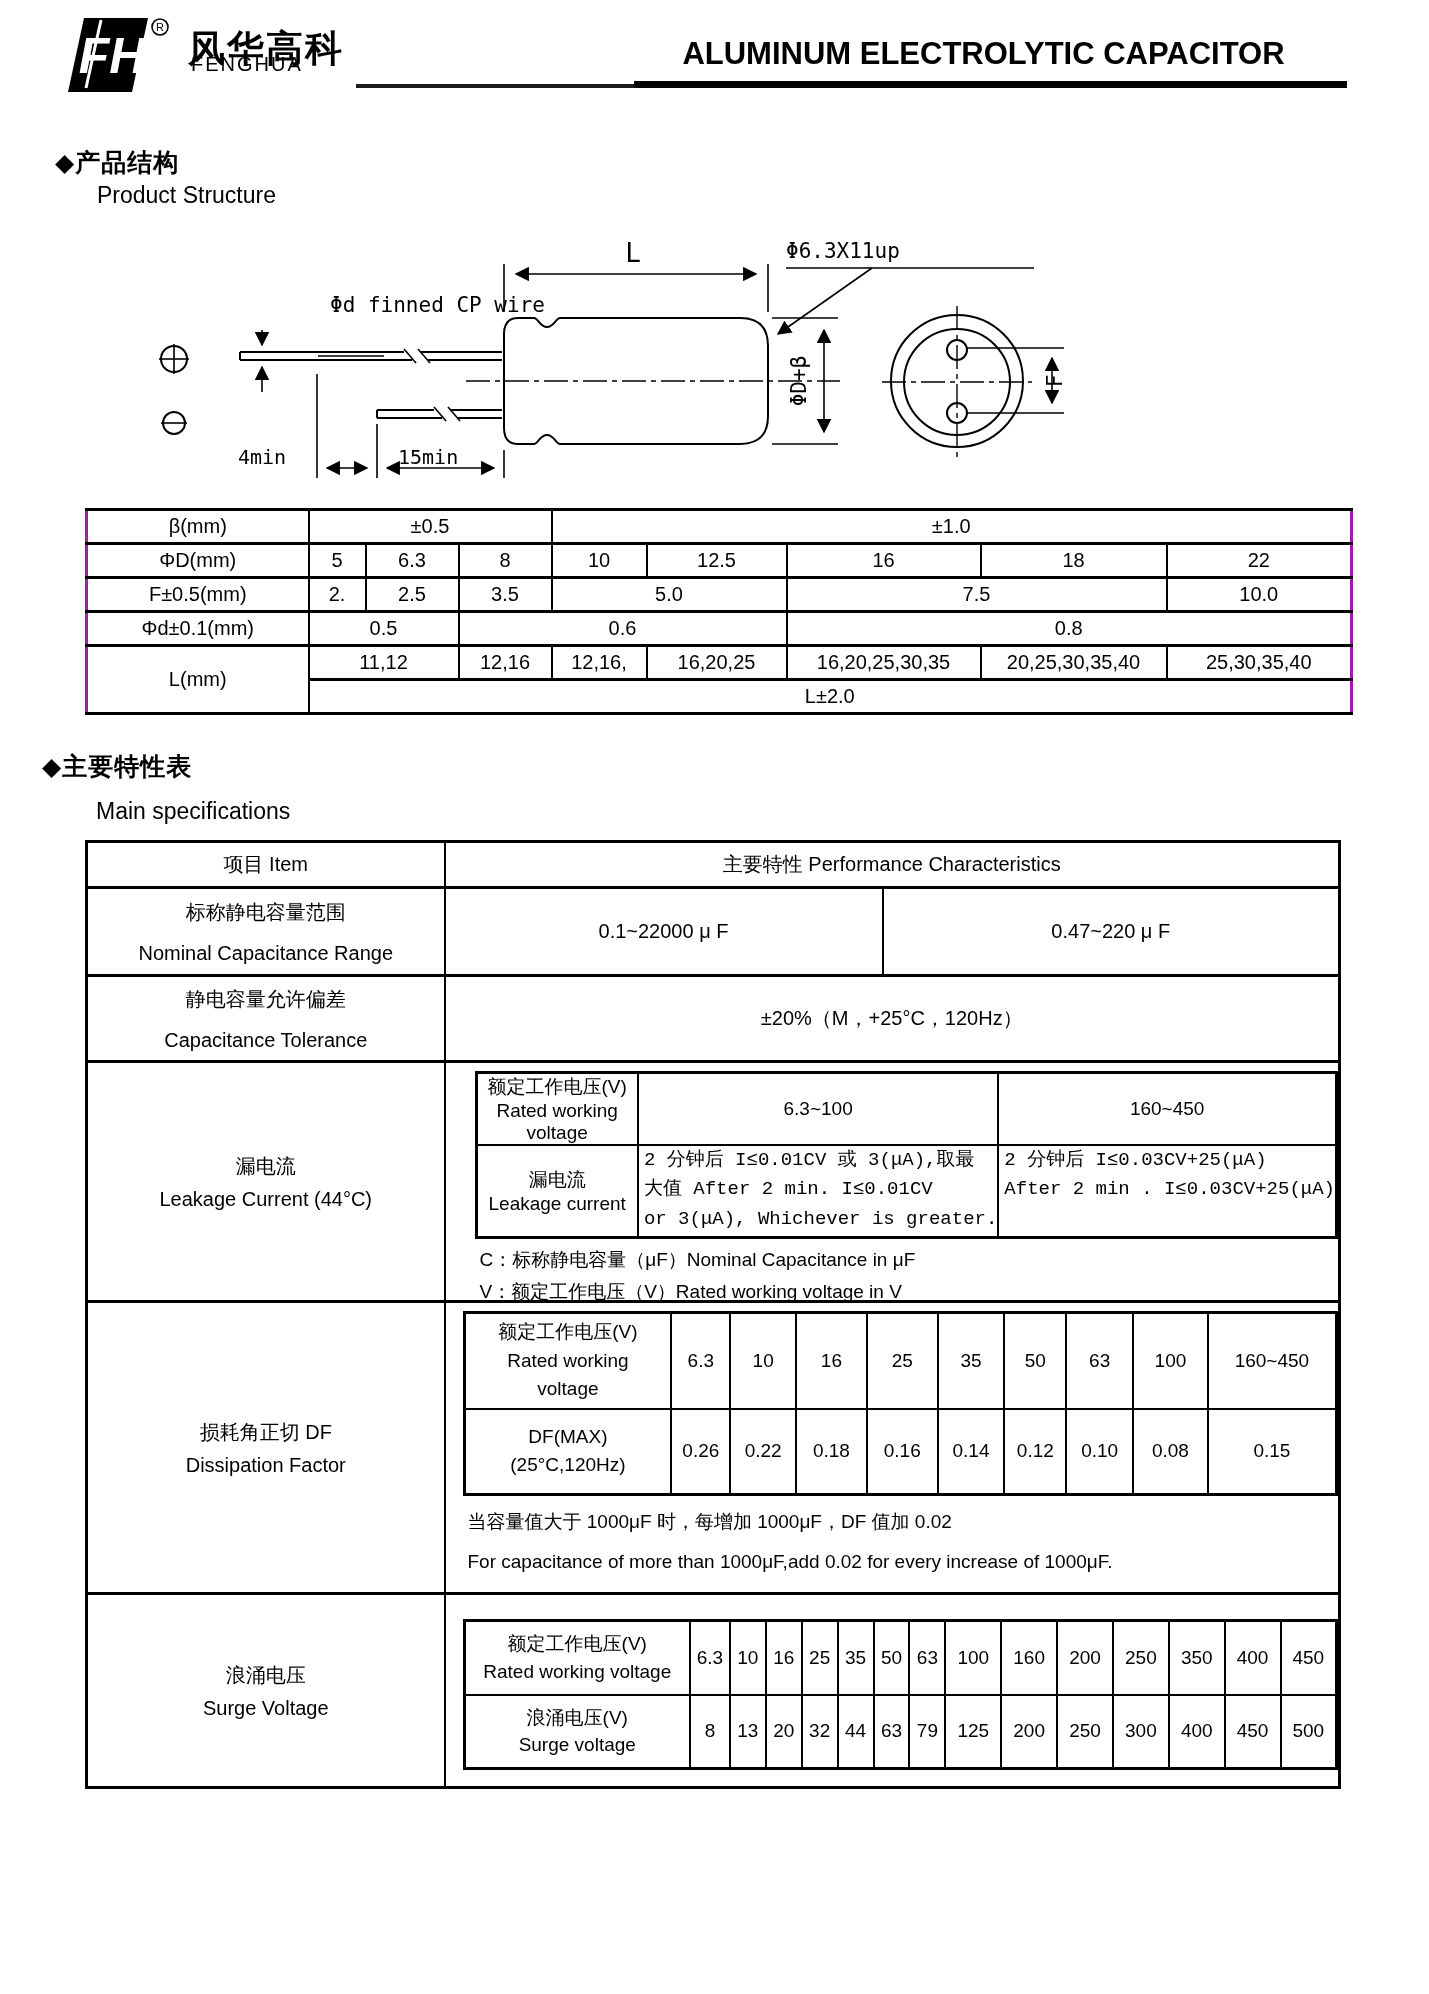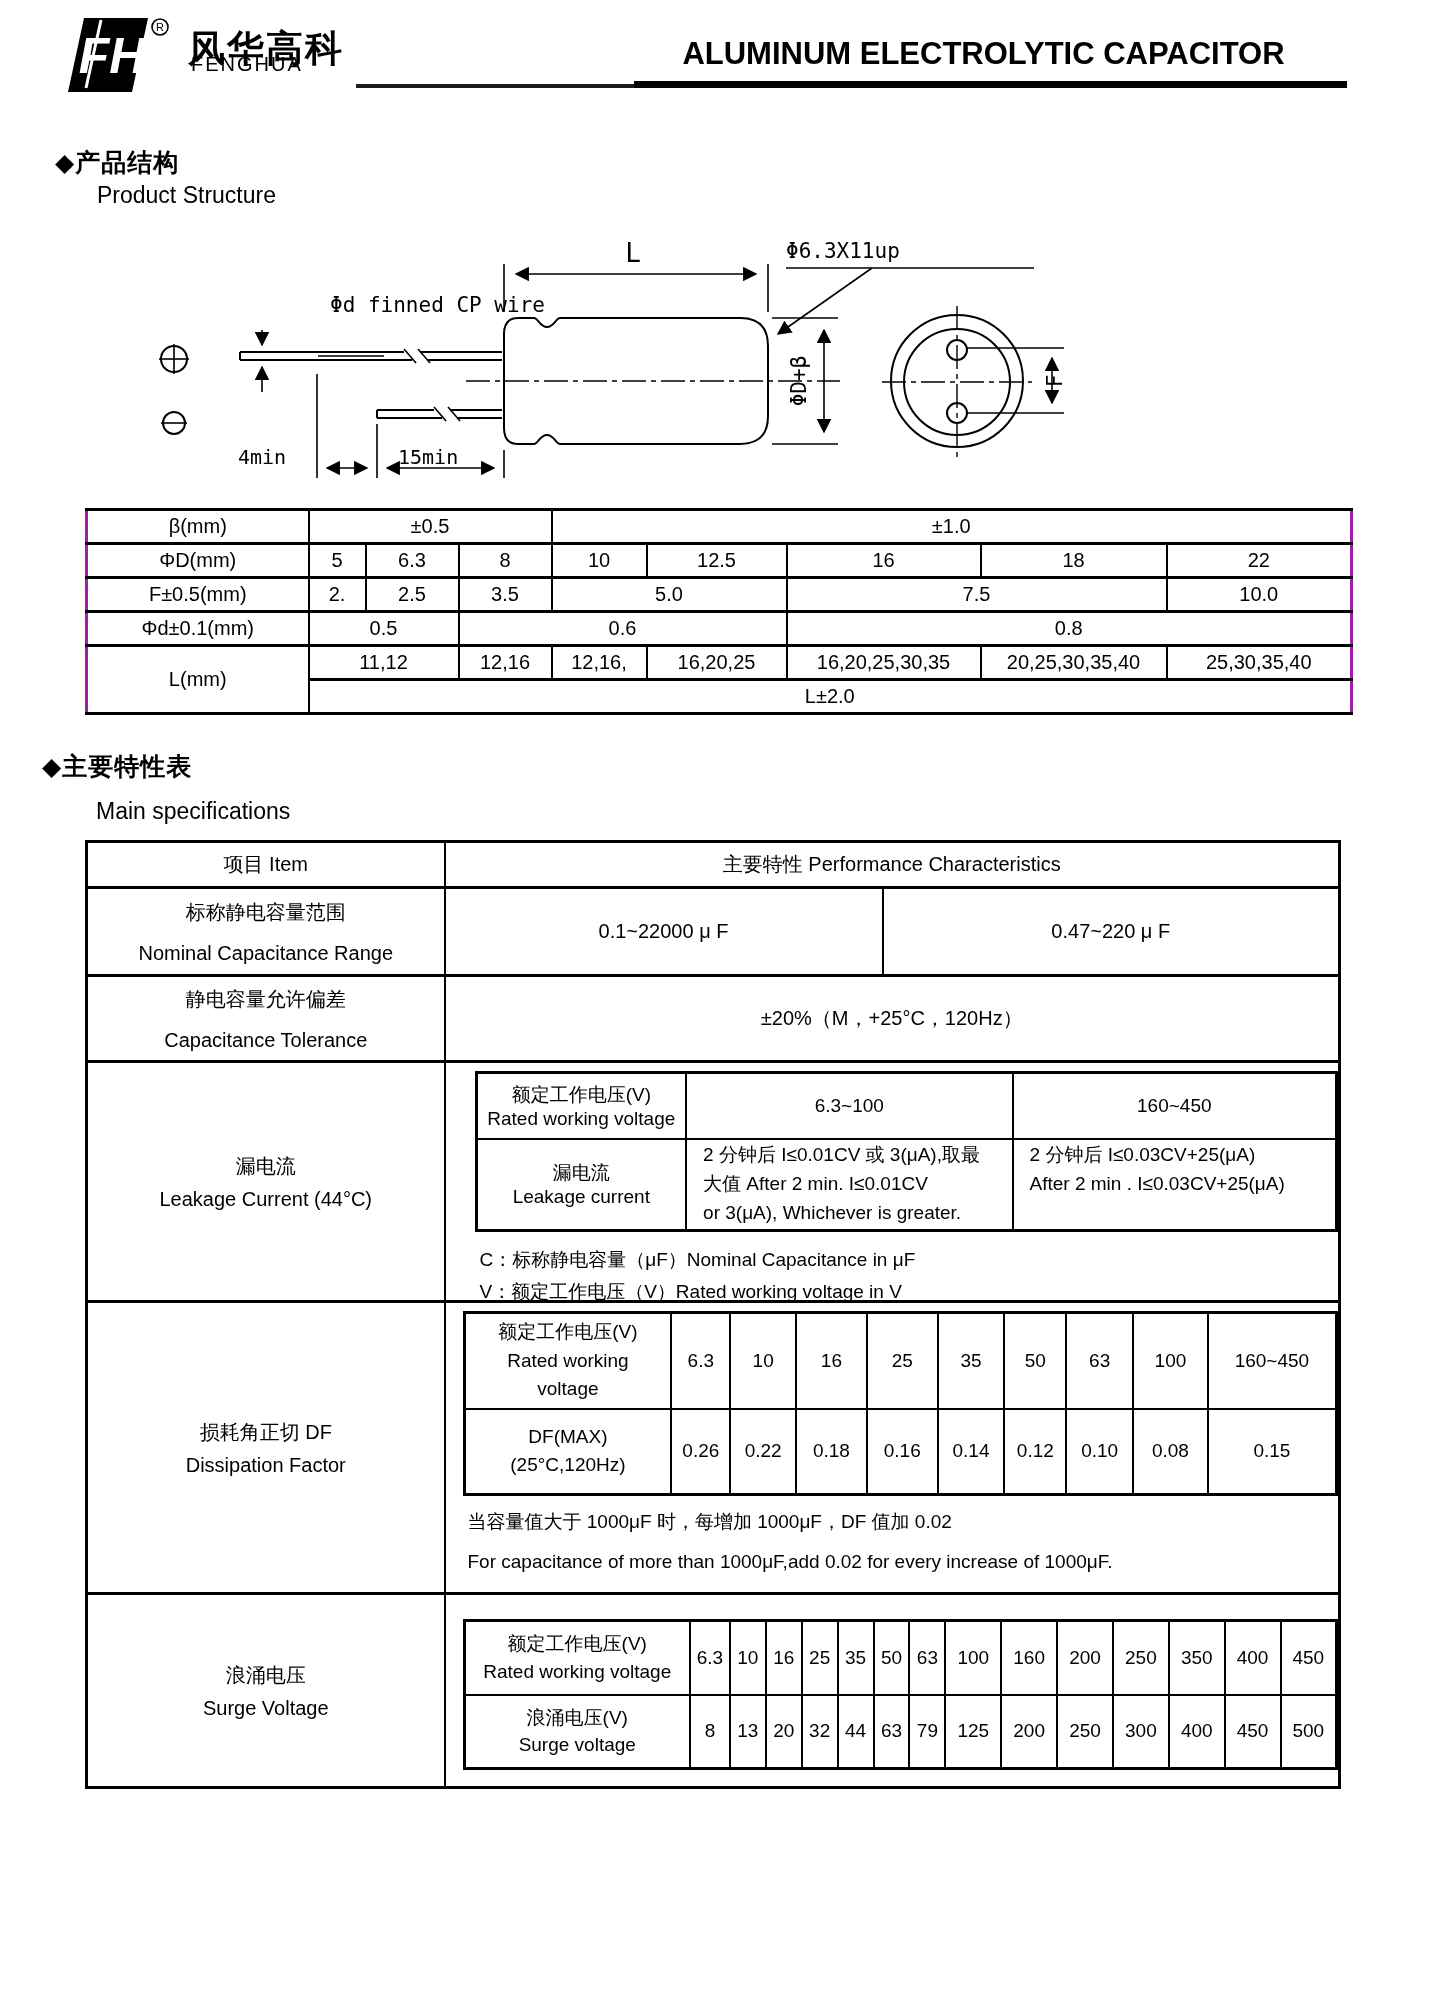--- a/index.html
+++ b/index.html
@@ -48,21 +48,21 @@
   .cellwrap { position:relative; width:100%; height:100%; }
 
   .inner { position:absolute; border-collapse:collapse; table-layout:fixed;
            border:3px solid #000; background:#fff; }
   .inner td { border:2px solid #000; text-align:center; vertical-align:middle;
               font-size:19px; padding:0; }
   .lk-inner { left:29px; top:8px; }
   .lk-inner .r1 td { height:66px; }
   .lk-inner .r2 td { height:92px; }
   .lk-text { text-align:left !important; vertical-align:top !important; }
-  .lk-text div { padding-left:16px; line-height:1.55; white-space:nowrap; }
+  .lk-text div { padding-left:5px; line-height:1.55; white-space:nowrap;font-family:Liberation Mono, monospace; }
   .note { position:absolute; font-size:19px; white-space:nowrap; }
   .lk-note-c { left:34px; top:184px; }
   .lk-note-v { left:34px; top:216px; }
 
   .df-inner { left:17px; top:8px; }
   .df-inner .r1 td { height:96px; }
   .df-inner .r2 td { height:86px; }
   .df-inner .hd div { line-height:1.5; }
   .df-note-cn { left:22px; top:206px; }
   .df-note-en { left:22px; top:248px; }

